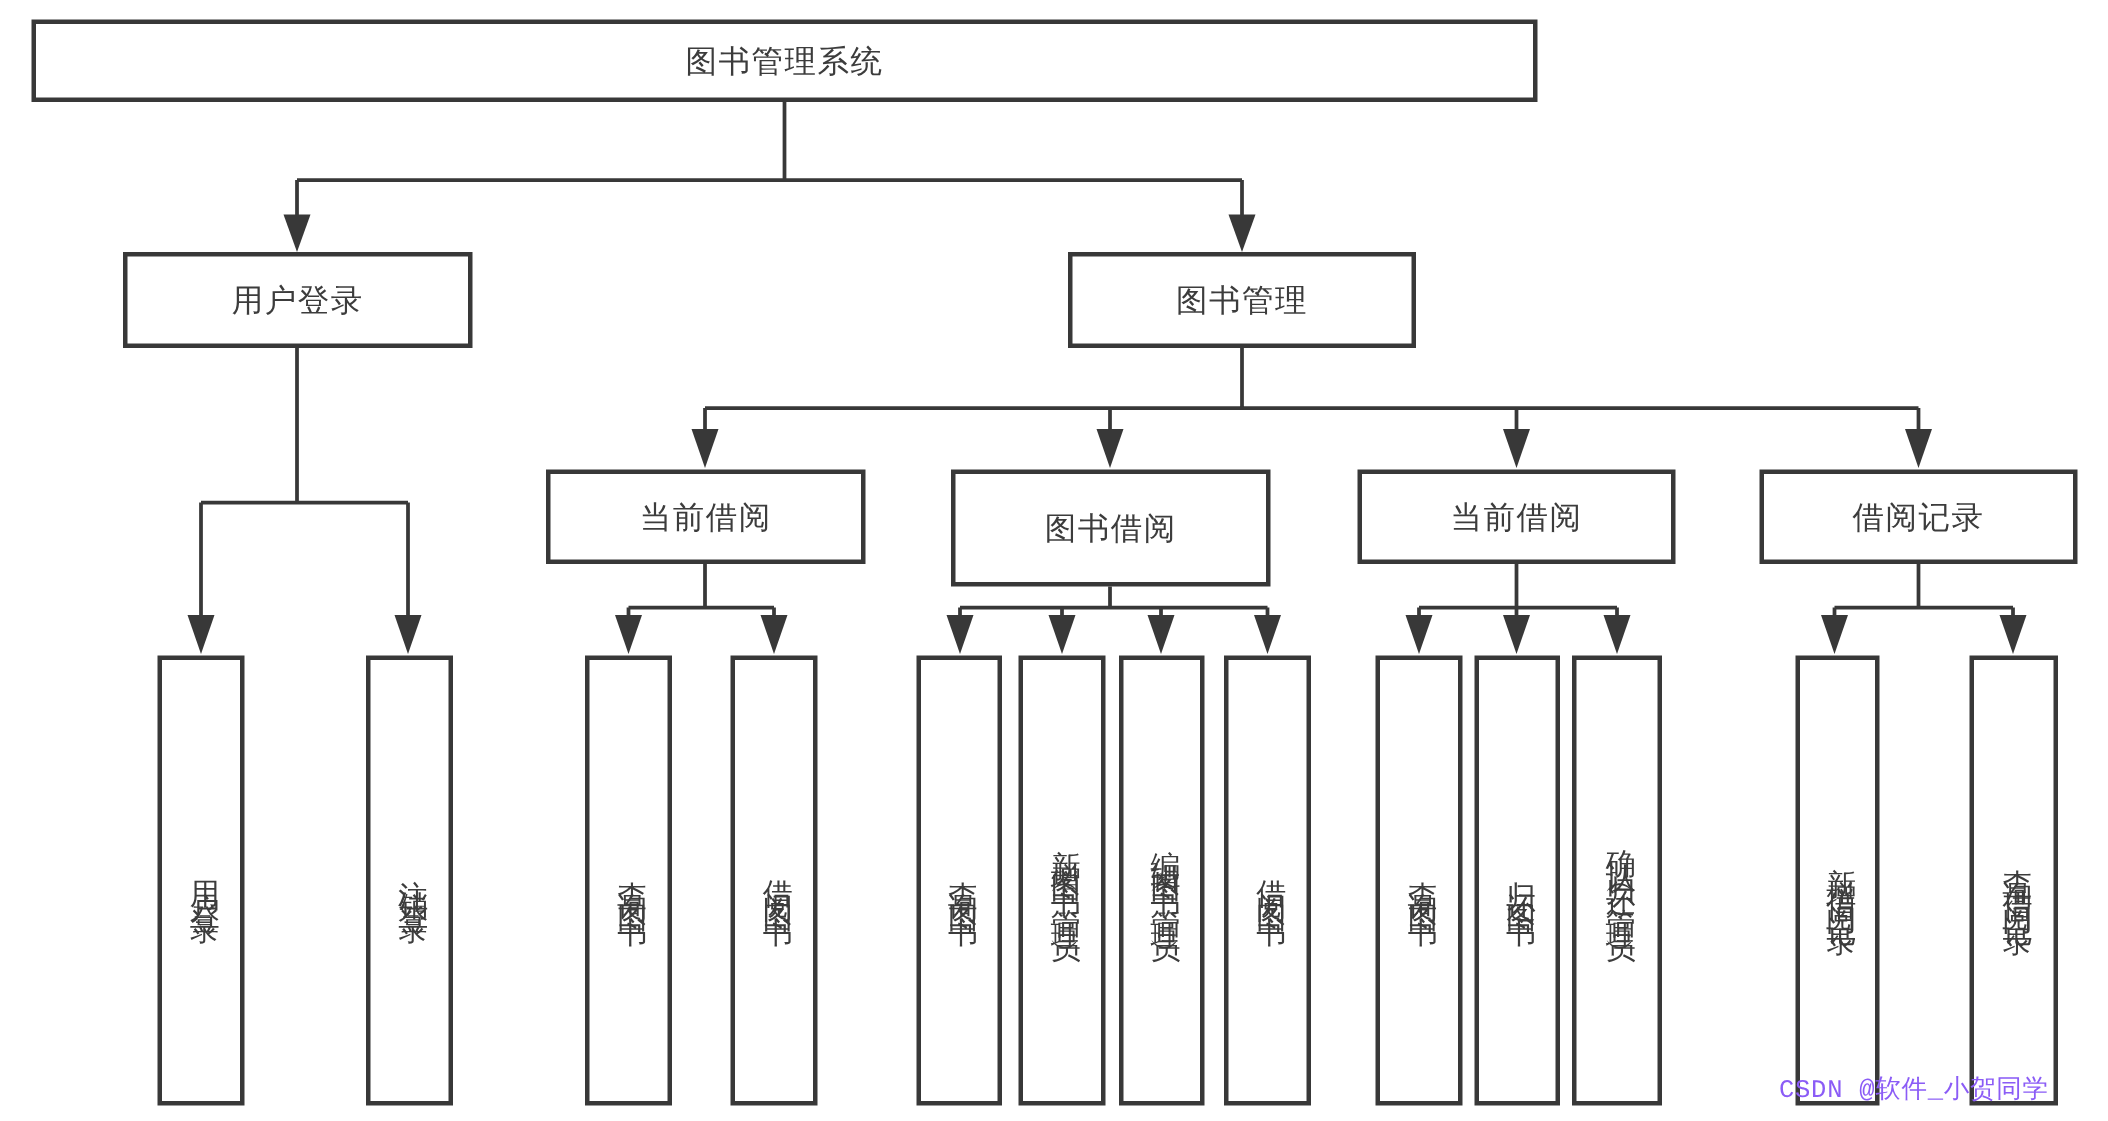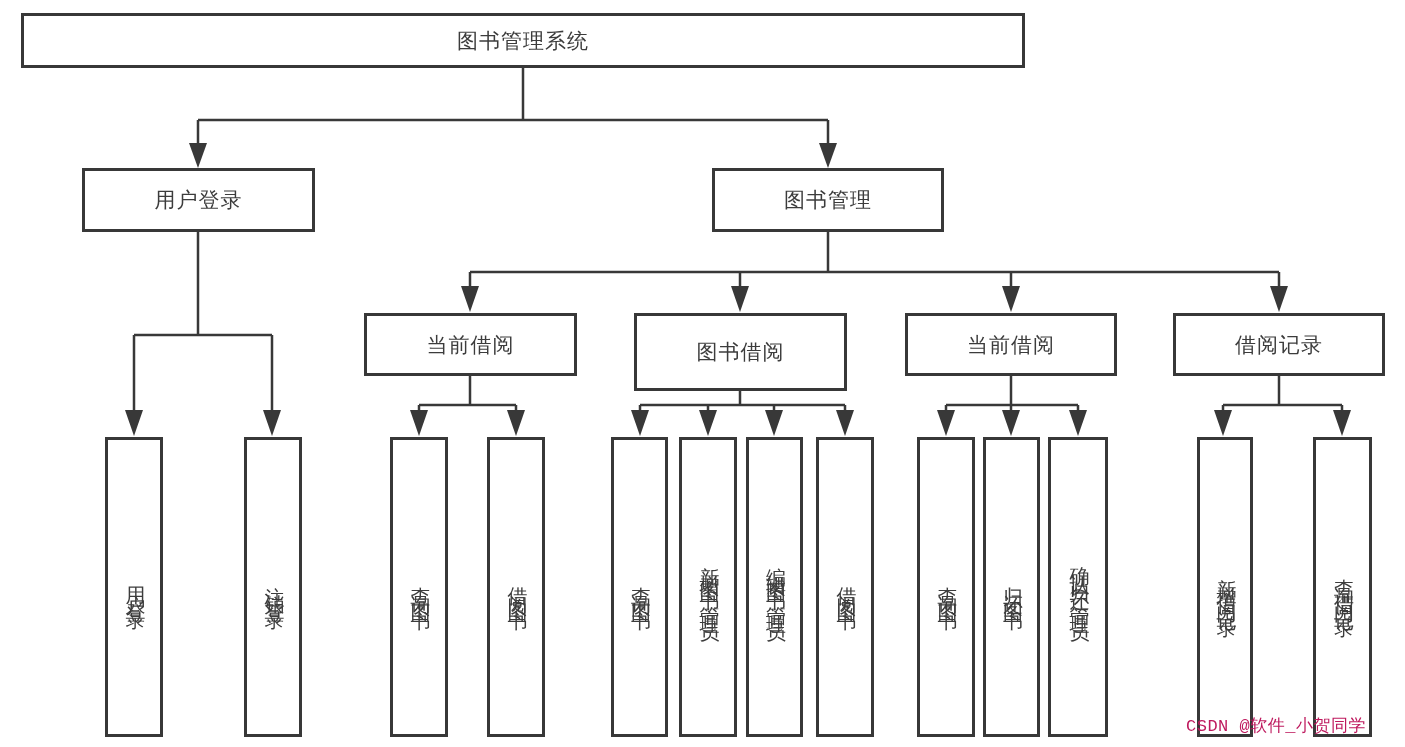--- a/index.html
+++ b/index.html
@@ -30,21 +30,21 @@
     writing-mode:vertical-rl;
     text-orientation:mixed;
     font-size:20px;
     letter-spacing:8px;
     line-height:1;
   }
   .watermark{
     position:absolute;
     left:1186px;top:714px;
     font-size:17px;
-    color:#be185d;
+    color:#8b5cf6;
     letter-spacing:0.5px;
     white-space:nowrap;
     z-index:5;
   }
 </style>
 </head>
 <body>
 
 <div class="canvas">
 

